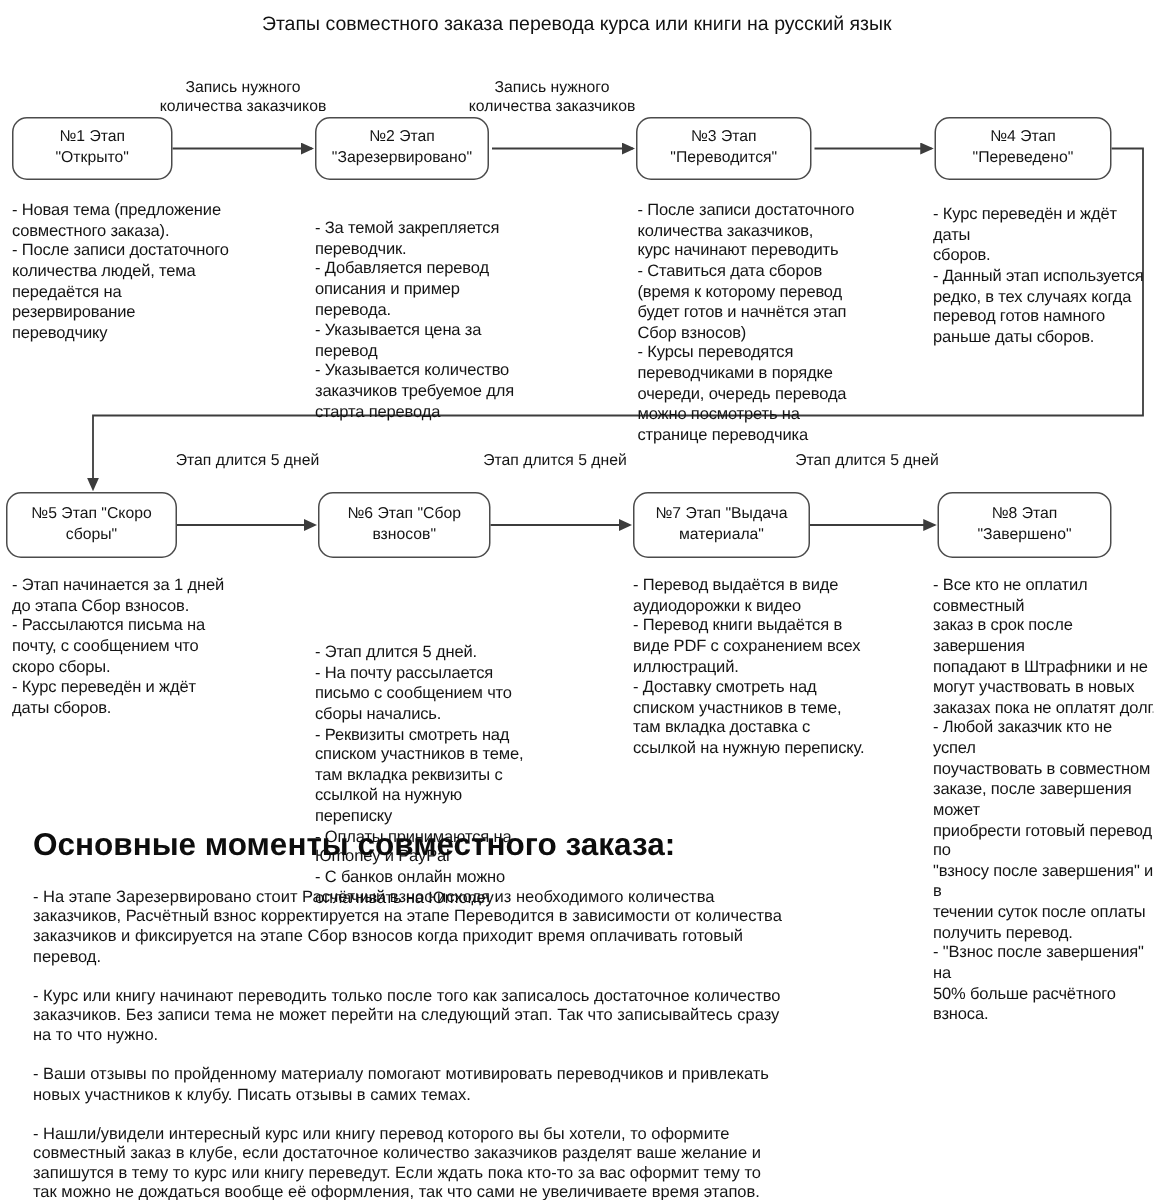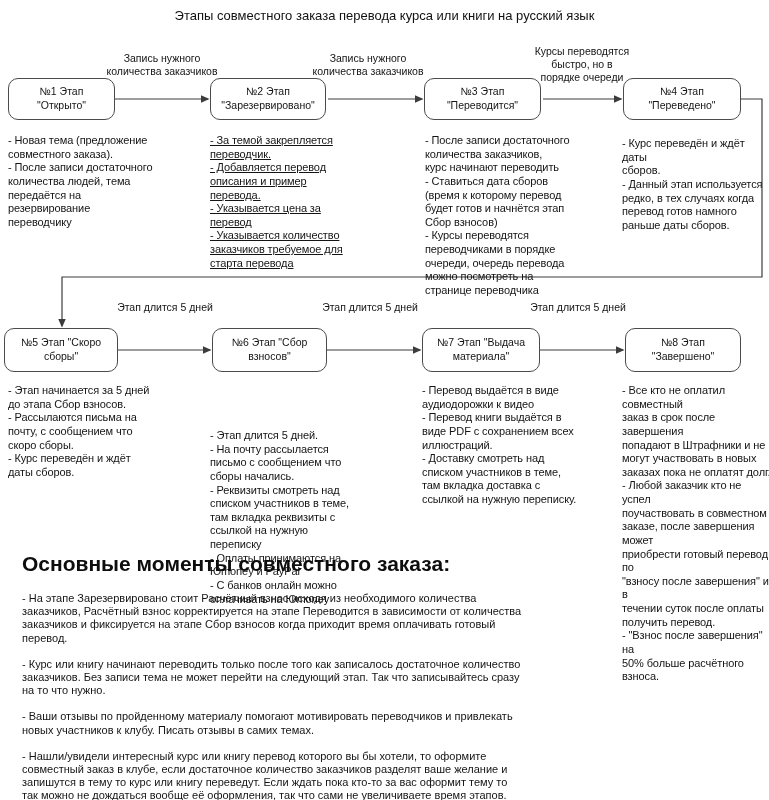--- a/index.html
+++ b/index.html
@@ -59,21 +59,21 @@
   .al6 { left: 508px; top: 301px; width: 140px; }
   .desc {
     position: absolute;
     font-size: 11px;
     line-height: 1.24;
     white-space: pre-line;
     letter-spacing: -0.1px;
     z-index: 2;
   }
   .d1 { left: 8px;   top: 134px; width: 180px; }
-  .d2 { left: 210px; top: 134px; width: 184px; text-decoration: underline; }
+  .d2 { left: 210px; top: 146px; width: 184px; }
   .d3 { left: 425px; top: 134px; width: 188px; }
   .d4 { left: 622px; top: 137px; width: 150px; }
   .d5 { left: 8px;   top: 384px; width: 180px; }
   .d6 { left: 210px; top: 384px; width: 184px; margin-top: 45px; }
   .d7 { left: 422px; top: 384px; width: 192px; }
   .d8 { left: 622px; top: 384px; width: 150px; }
   .summary {
     position: absolute;
     left: 22px; top: 552px;
     width: 500px;
@@ -114,23 +114,20 @@
 
     <line x1="118" y1="350" x2="210" y2="350" stroke="#3c3c3c" stroke-width="1.2" marker-end="url(#ah)"></line>
     <line x1="327" y1="350" x2="420" y2="350" stroke="#3c3c3c" stroke-width="1.2" marker-end="url(#ah)"></line>
     <line x1="540" y1="350" x2="623" y2="350" stroke="#3c3c3c" stroke-width="1.2" marker-end="url(#ah)"></line>
   </svg>
 
   <div class="alabel al1">Запись нужного
 количества заказчиков</div>
   <div class="alabel al2">Запись нужного
 количества заказчиков</div>
-  <div class="alabel al3">Курсы переводятся
-быстро, но в
-порядке очереди</div>
   <div class="alabel al4">Этап длится 5 дней</div>
   <div class="alabel al5">Этап длится 5 дней</div>
   <div class="alabel al6">Этап длится 5 дней</div>
 
   <div class="box b1">
       <span>№1 Этап "Открыто"</span>
     </div>
   <div class="box b2">
       <span>№2 Этап "Зарезервировано"</span>
     </div>
@@ -182,21 +179,21 @@
 переводчиками в порядке
 очереди, очередь перевода
 можно посмотреть на
 странице переводчика</div>
   <div class="desc d4">- Курс переведён и ждёт даты
 сборов.
 - Данный этап используется
 редко, в тех случаях когда
 перевод готов намного
 раньше даты сборов.</div>
-  <div class="desc d5">- Этап начинается за 5 дней
+  <div class="desc d5">- Этап начинается за 1 дней
 до этапа Сбор взносов.
 - Рассылаются письма на
 почту, с сообщением что
 скоро сборы.
 - Курс переведён и ждёт
 даты сборов.</div>
   <div class="desc d6">- Этап длится 5 дней.
 - На почту рассылается
 письмо с сообщением что
 сборы начались.

